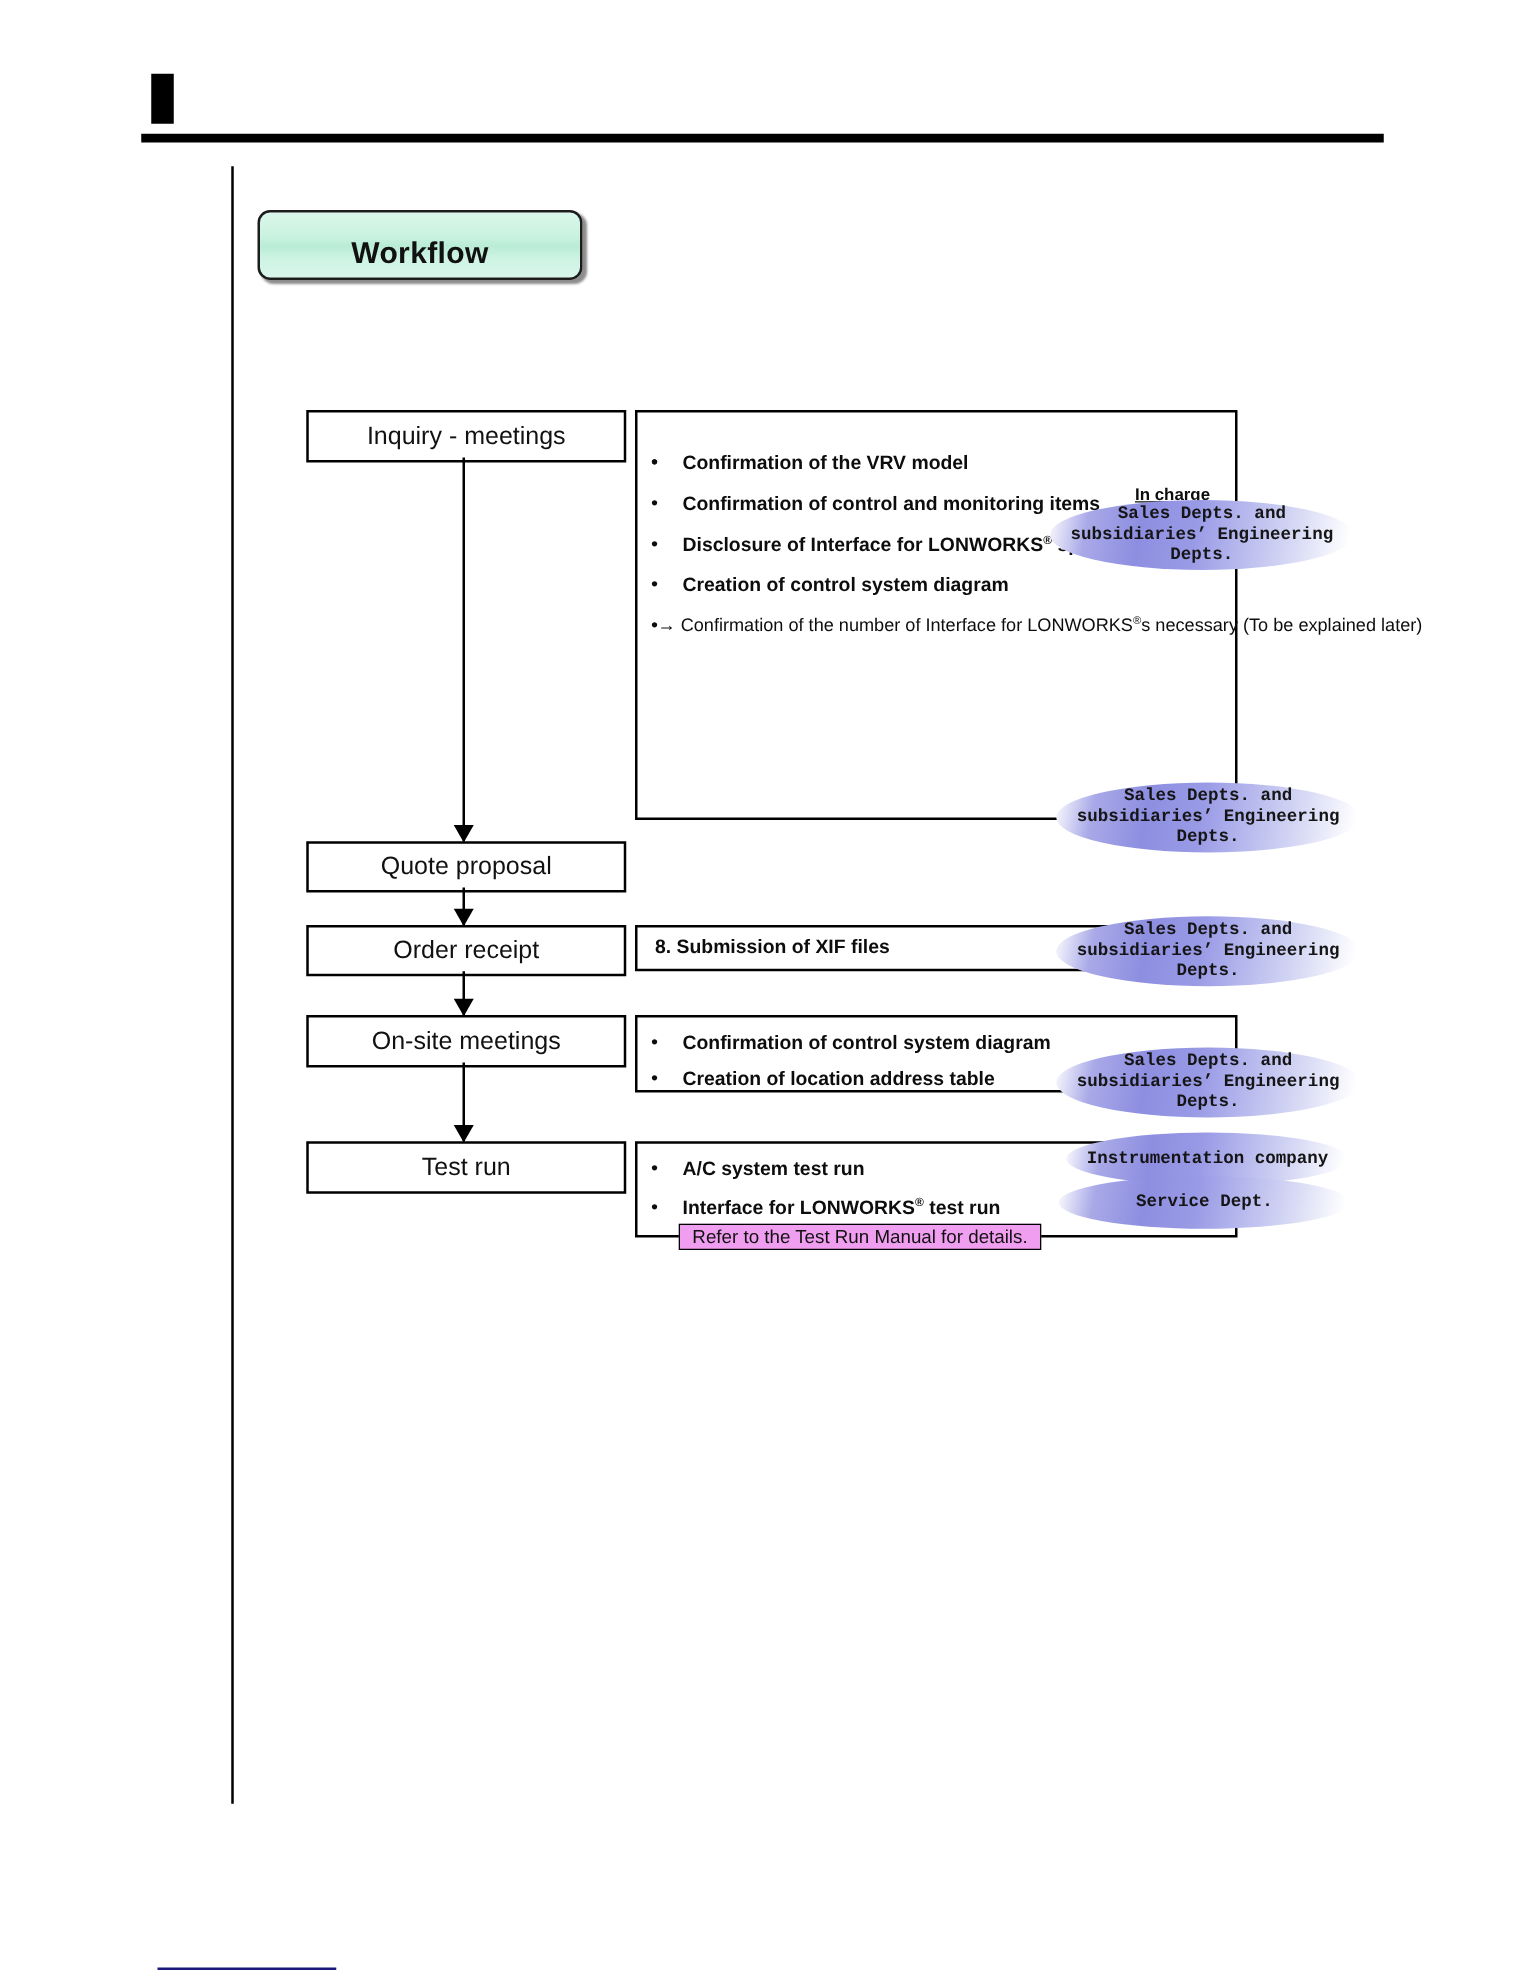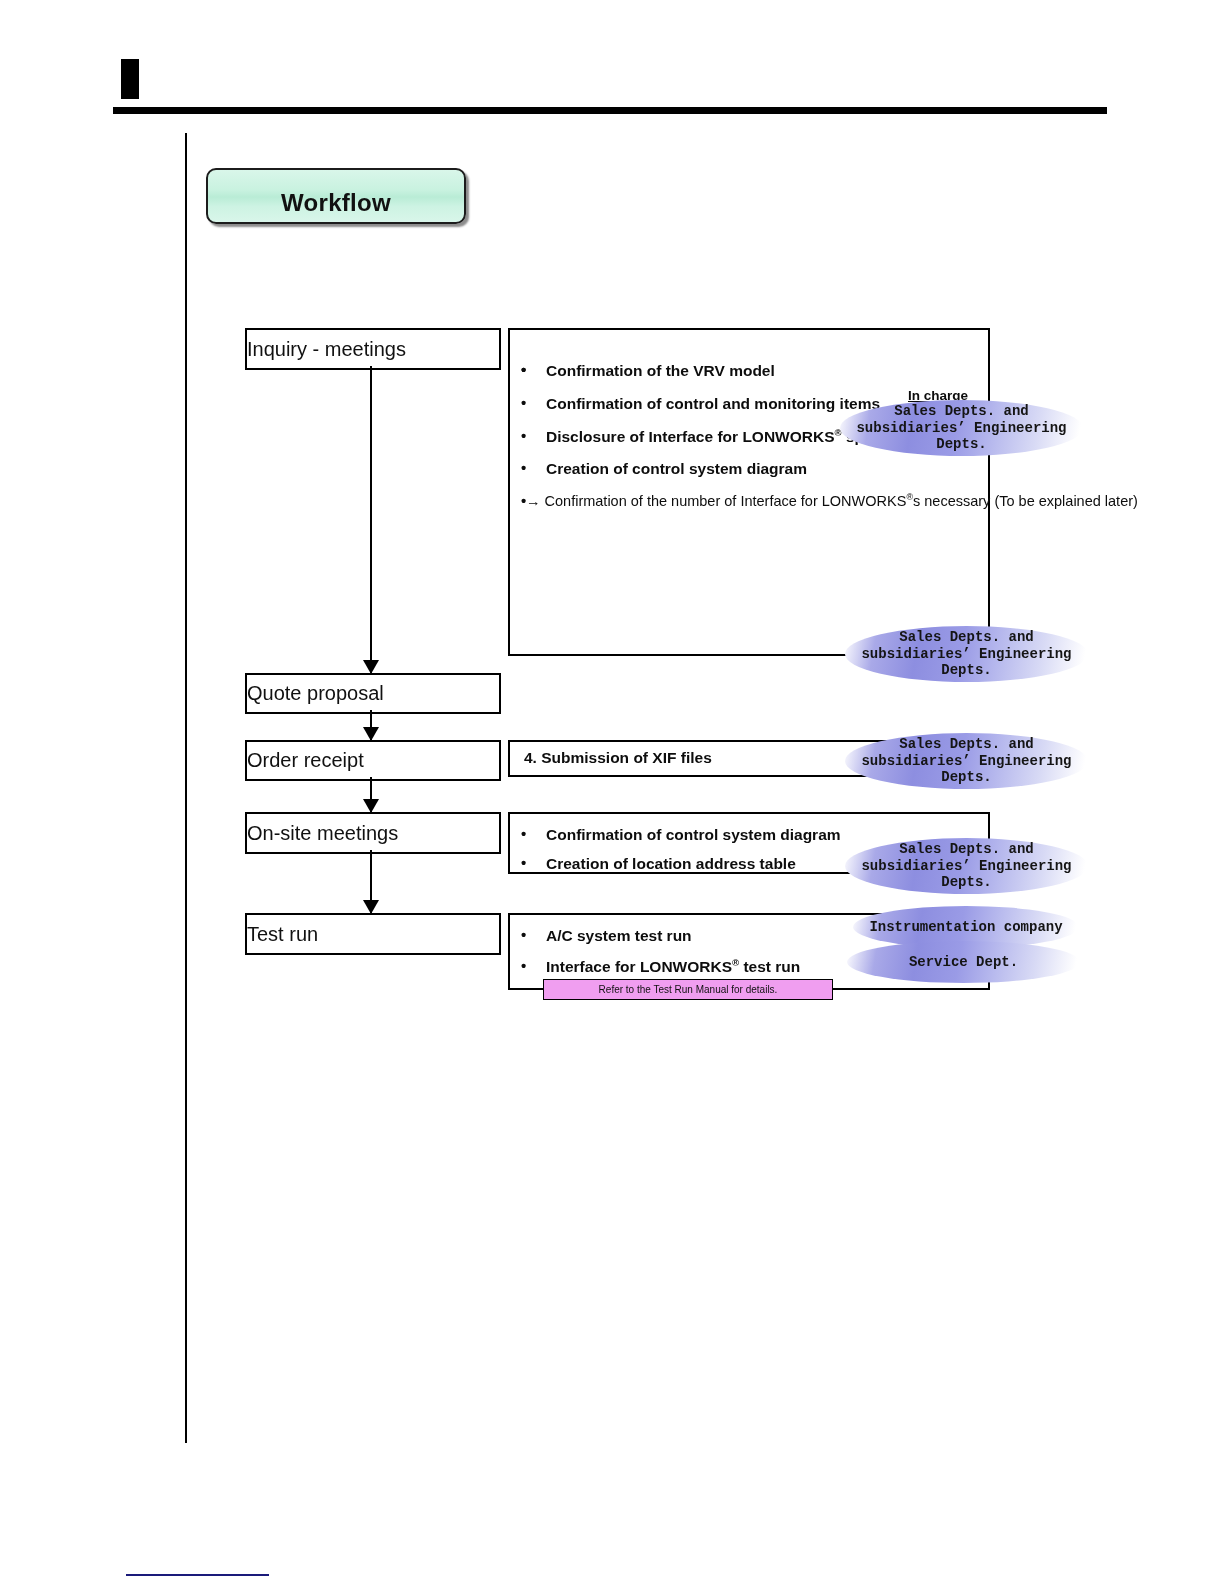--- a/index.html
+++ b/index.html
@@ -69,20 +69,21 @@
 
   
   .stage-box {
     position: absolute;
     left: 245px;
     width: 252px;
     border: 2px solid #000000;
     background: #ffffff;
     display: flex;
     align-items: center;
+    justify-content: center;
     font-size: 20px;
     color: #111111;
   }
 
   
   .connector {
     position: absolute;
     left: 370px;
     width: 2px;
     background: #000000;
@@ -190,21 +191,21 @@
     width: 290px;
     height: 21px;
     border: 1px solid #000000;
     background: #f09ef0;
     display: flex;
     align-items: center;
     justify-content: center;
     box-sizing: border-box;
   }
   #test-run-note .note-text {
-    font-size: 10px;
+    font-size: 15px;
     font-weight: normal;
     color: #111111;
   }
 
   
   #footer-rule {
     position: absolute;
     left: 126px;
     top: 1574px;
     width: 143px;
@@ -252,21 +253,21 @@
     <li><span class="bullet">•</span><span>Disclosure of Interface for LONWORKS<sup class="reg">®</sup> specifications</span></li>
     <li><span class="bullet">•</span><span>Creation of control system diagram</span></li>
     <li style="margin-bottom:9px;"><span class="bullet">•</span></li>
   </ul>
   <div class="note-line">→ Confirmation of the number of Interface for LONWORKS<sup class="reg">®</sup>s necessary (To be explained later)</div>
 </div>
 
 <div id="in-charge-label">In charge</div>
 
 <div class="detail-box" style="top:740px;height:37px;display:flex;align-items:center;padding-left:14px;">
-  <span class="plain-line">4. Submission of XIF files</span>
+  <span class="plain-line">8. Submission of XIF files</span>
 </div>
 
 <div class="detail-box" style="top:812px;height:62px;padding:11px 10px 0 0;">
   <ul class="detail-list">
     <li style="margin-bottom:9px;"><span class="bullet">•</span><span>Confirmation of control system diagram</span></li>
     <li><span class="bullet">•</span><span>Creation of location address table</span></li>
   </ul>
 </div>
 
 <div class="detail-box" style="top:913px;height:77px;padding:11px 10px 0 0;">

